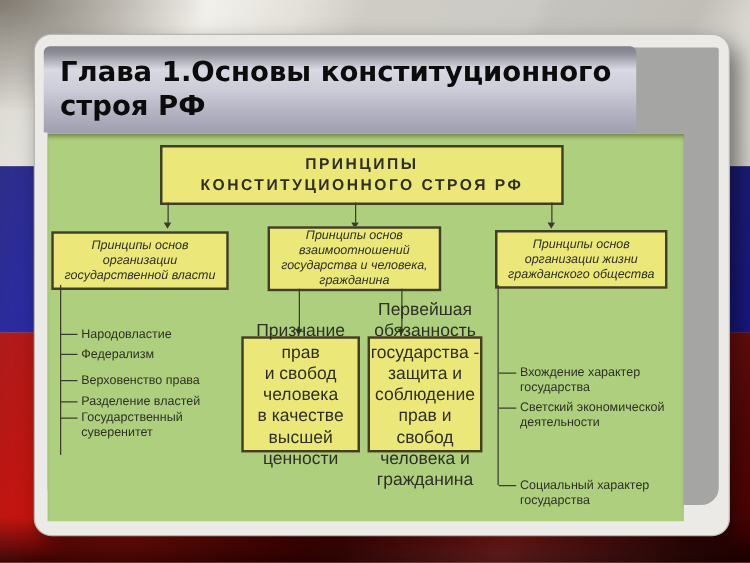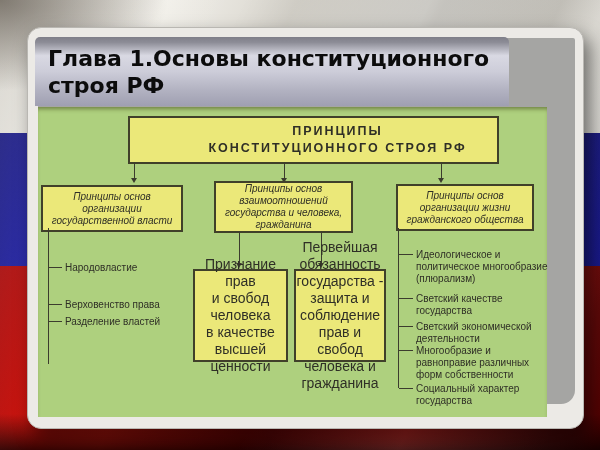--- a/index.html
+++ b/index.html
@@ -33,21 +33,21 @@
   .page-title{position:absolute;left:13px;top:8px;width:480px;
     font-family:"DejaVu Sans","Liberation Sans",sans-serif;
     font-weight:bold;font-size:22px;line-height:1.24;color:#0c0c0c;}
   
   .green{position:absolute;left:10px;top:79px;width:509px;height:310px;
     background:#aed07e;box-shadow:inset 0 4px 4px -2px rgba(50,50,10,.5);}
   .ybox{position:absolute;background:#ebe879;border:2px solid #40402a;
     color:#2f2f26;text-align:center;display:flex;align-items:center;
     justify-content:center;white-space:pre-line;}
   .rootbox{left:90px;top:9px;width:319px;height:44px;
-    font-weight:bold;font-size:12.5px;letter-spacing:2px;line-height:1.4;padding-left:48px;}
+    font-weight:bold;font-size:12.5px;letter-spacing:2px;line-height:1.4;}
   .branch{font-style:italic;font-size:10px;line-height:1.2;}
   .b1{left:3px;top:78px;width:138px;height:43px;}
   .b2{left:176px;top:74px;width:135px;height:48px;}
   .b3{left:358px;top:77px;width:134px;height:43px;}
   .sub{font-size:14px;line-height:1.22;}
   .s1{left:155px;top:162px;width:91px;height:89px;}
   .s2{left:256px;top:162px;width:88px;height:89px;}
   
   .arrow{position:absolute;width:1px;background:#3c3c2e;}
   .arrow::after{content:"";position:absolute;left:-3px;bottom:-5px;width:0;height:0;
@@ -102,49 +102,46 @@
     <div class="ybox branch b2">Принципы основ
 взаимоотношений
 государства и человека,
 гражданина</div>
     <div class="ybox branch b3">Принципы основ
 организации жизни
 гражданского общества</div>
 
     <div class="bracket bk-left"></div>
     <div class="list-item ll l1">Народовластие</div>
+    <div class="list-item ll l2">Федерализм</div>
     <div class="list-item ll l4">Разделение властей</div>
     <div class="list-item ll l3">Верховенство права</div>
+    <div class="list-item ll l5">Государственный
+суверенитет</div>
 
     <div class="arrow m1"></div>
     <div class="arrow m2"></div>
 
     <div class="ybox sub s1">Признание прав
 и свобод
 человека
 в качестве
 высшей
 ценности</div>
     <div class="ybox sub s2">Первейшая
 обязанность
 государства -
 защита и
 соблюдение
 прав и свобод
 человека и
 гражданина</div>
 
     <div class="bracket bk-right"></div>
-    <div class="list-item rl r1">Идеологическое и
-политическое многообразие
-(плюрализм)</div>
-    <div class="list-item rl r2">Светский качестве
+    <div class="list-item rl r2">Вхождение характер
 государства</div>
     <div class="list-item rl r3">Светский экономической
 деятельности</div>
-    <div class="list-item rl r4">Многообразие и
-равноправие различных
-форм собственности</div>
     <div class="list-item rl r5">Социальный характер
 государства</div>
 
   </div>
 </div>
 
 </body></html>

